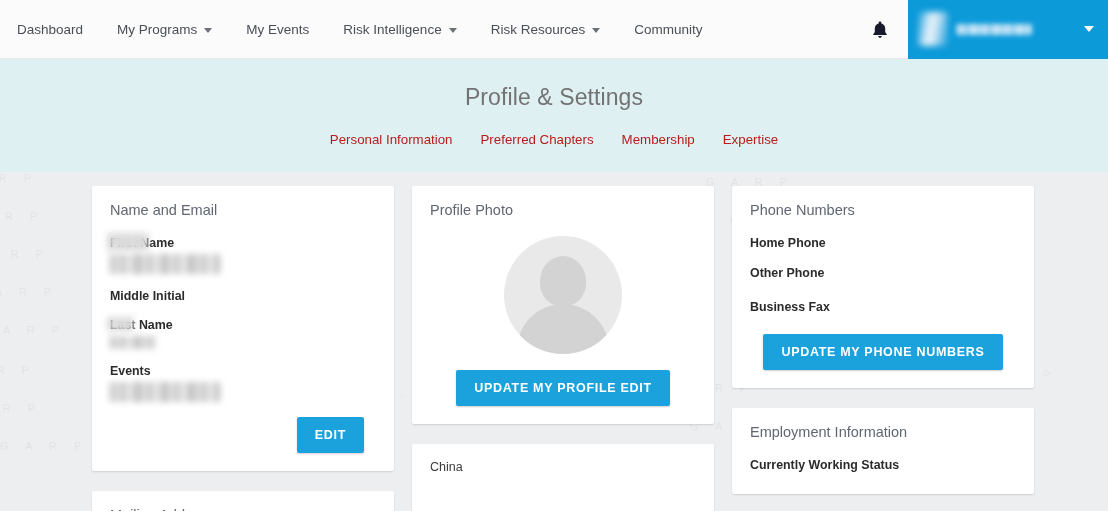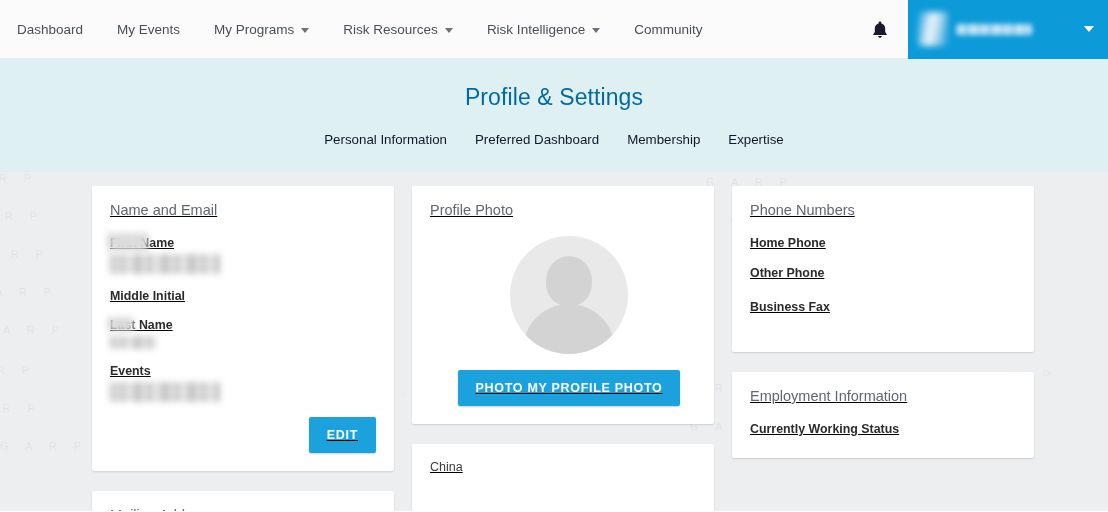--- a/index.html
+++ b/index.html
@@ -98,32 +98,32 @@
   
   .banner {
     height: 113px;
     background: #dff0f2;
     text-align: center;
     padding-top: 25px;
   }
   .banner h1 {
     font-size: 23px;
     font-weight: 400;
-    color: #0369a1;
+    color: #737373;
     letter-spacing: .1px;
   }
   .banner-tabs {
     margin-top: 21px;
     display: flex;
     justify-content: center;
     gap: 28px;
   }
   .banner-tabs a {
     font-size: 13.3px;
-    color: #0f172a;
+    color: #b91c1c;
     text-decoration: none;
     cursor: pointer;
   }
 
   
   .body-area {
     position: relative;
     height: 339px;
     background: #edeef0;
     overflow: hidden;
@@ -156,22 +156,21 @@
     gap: 18px;
     padding: 14px 74px 0 92px;
     align-items: flex-start;
   }
   .col { flex: 1; display: flex; flex-direction: column; gap: 20px; }
 
   .card {
     background: #ffffff;
     border-radius: 2px;
     box-shadow: 0 1px 2px rgba(0,0,0,.13);
-    padding: 16px 6px 18px 18px;
-    text-decoration: underline;
+    padding: 16px 18px 18px 18px;
   }
   .card-title {
     font-size: 14.5px;
     color: #606672;
     font-weight: 400;
     margin-bottom: 18px;
   }
   .field-label {
     font-size: 12.4px;
     font-weight: bold;
@@ -246,32 +245,32 @@
 <body>
 
 <div class="header">
 
 
   <div class="nav">
     <div class="nav-item">
       <span>Dashboard</span>
     </div>
     <div class="nav-item">
-      <span>My Events</span>
-    </div>
-    <div class="nav-item">
       <span>My Programs</span>
       <span class="caret"></span>
     </div>
     <div class="nav-item">
+      <span>My Events</span>
+    </div>
+    <div class="nav-item">
+      <span>Risk Intelligence</span>
+      <span class="caret"></span>
+    </div>
+    <div class="nav-item">
       <span>Risk Resources</span>
-      <span class="caret"></span>
-    </div>
-    <div class="nav-item">
-      <span>Risk Intelligence</span>
       <span class="caret"></span>
     </div>
     <div class="nav-item">
       <span>Community</span>
     </div>
   </div>
 
   <div class="header-right">
     <div class="bell">
       <svg width="16" height="19" viewBox="0 0 16 19" aria-hidden="true">
@@ -286,21 +285,21 @@
       <span class="user-caret"></span>
     </div>
 
   </div>
 </div>
 
 <div class="banner">
   <h1>Profile &amp; Settings</h1>
   <div class="banner-tabs">
     <a>Personal Information</a>
-    <a>Preferred Dashboard</a>
+    <a>Preferred Chapters</a>
     <a>Membership</a>
     <a>Expertise</a>
   </div>
 </div>
 
 <div class="body-area">
 
   <div class="watermark">
     <div class="wm-row" style="left:-10px;  top:40px;">G A R P</div>
     <div class="wm-row" style="left:-4px;   top:78px;">G A R P</div>
@@ -366,36 +365,39 @@
 
     <div class="col">
 
       <div class="card">
         <div class="card-title">Profile Photo</div>
         <div class="avatar-circle">
           <div class="avatar-head"></div>
           <div class="avatar-body"></div>
         </div>
         <div class="btn-row">
-          <button class="btn">PHOTO MY PROFILE PHOTO</button>
+          <button class="btn">UPDATE MY PROFILE EDIT</button>
         </div>
       </div>
 
       <div class="card" style="min-height:70px;">
         <div class="field-value">China</div>
       </div>
     </div>
 
     <div class="col">
 
       <div class="card">
         <div class="card-title">Phone Numbers</div>
         <div class="field-label" style="margin-bottom:8px;">Home Phone</div>
         <div class="field-label" style="margin-bottom:20px;margin-top:16px;">Other Phone</div>
         <div class="field-label" style="margin-bottom:20px;">Business Fax</div>
+        <div class="btn-row">
+          <button class="btn">UPDATE MY PHONE NUMBERS</button>
+        </div>
       </div>
 
       <div class="card" style="min-height:70px;">
         <div class="card-title">Employment Information</div>
         <div class="field-label">Currently Working Status</div>
 
       </div>
     </div>
 
   </div>

